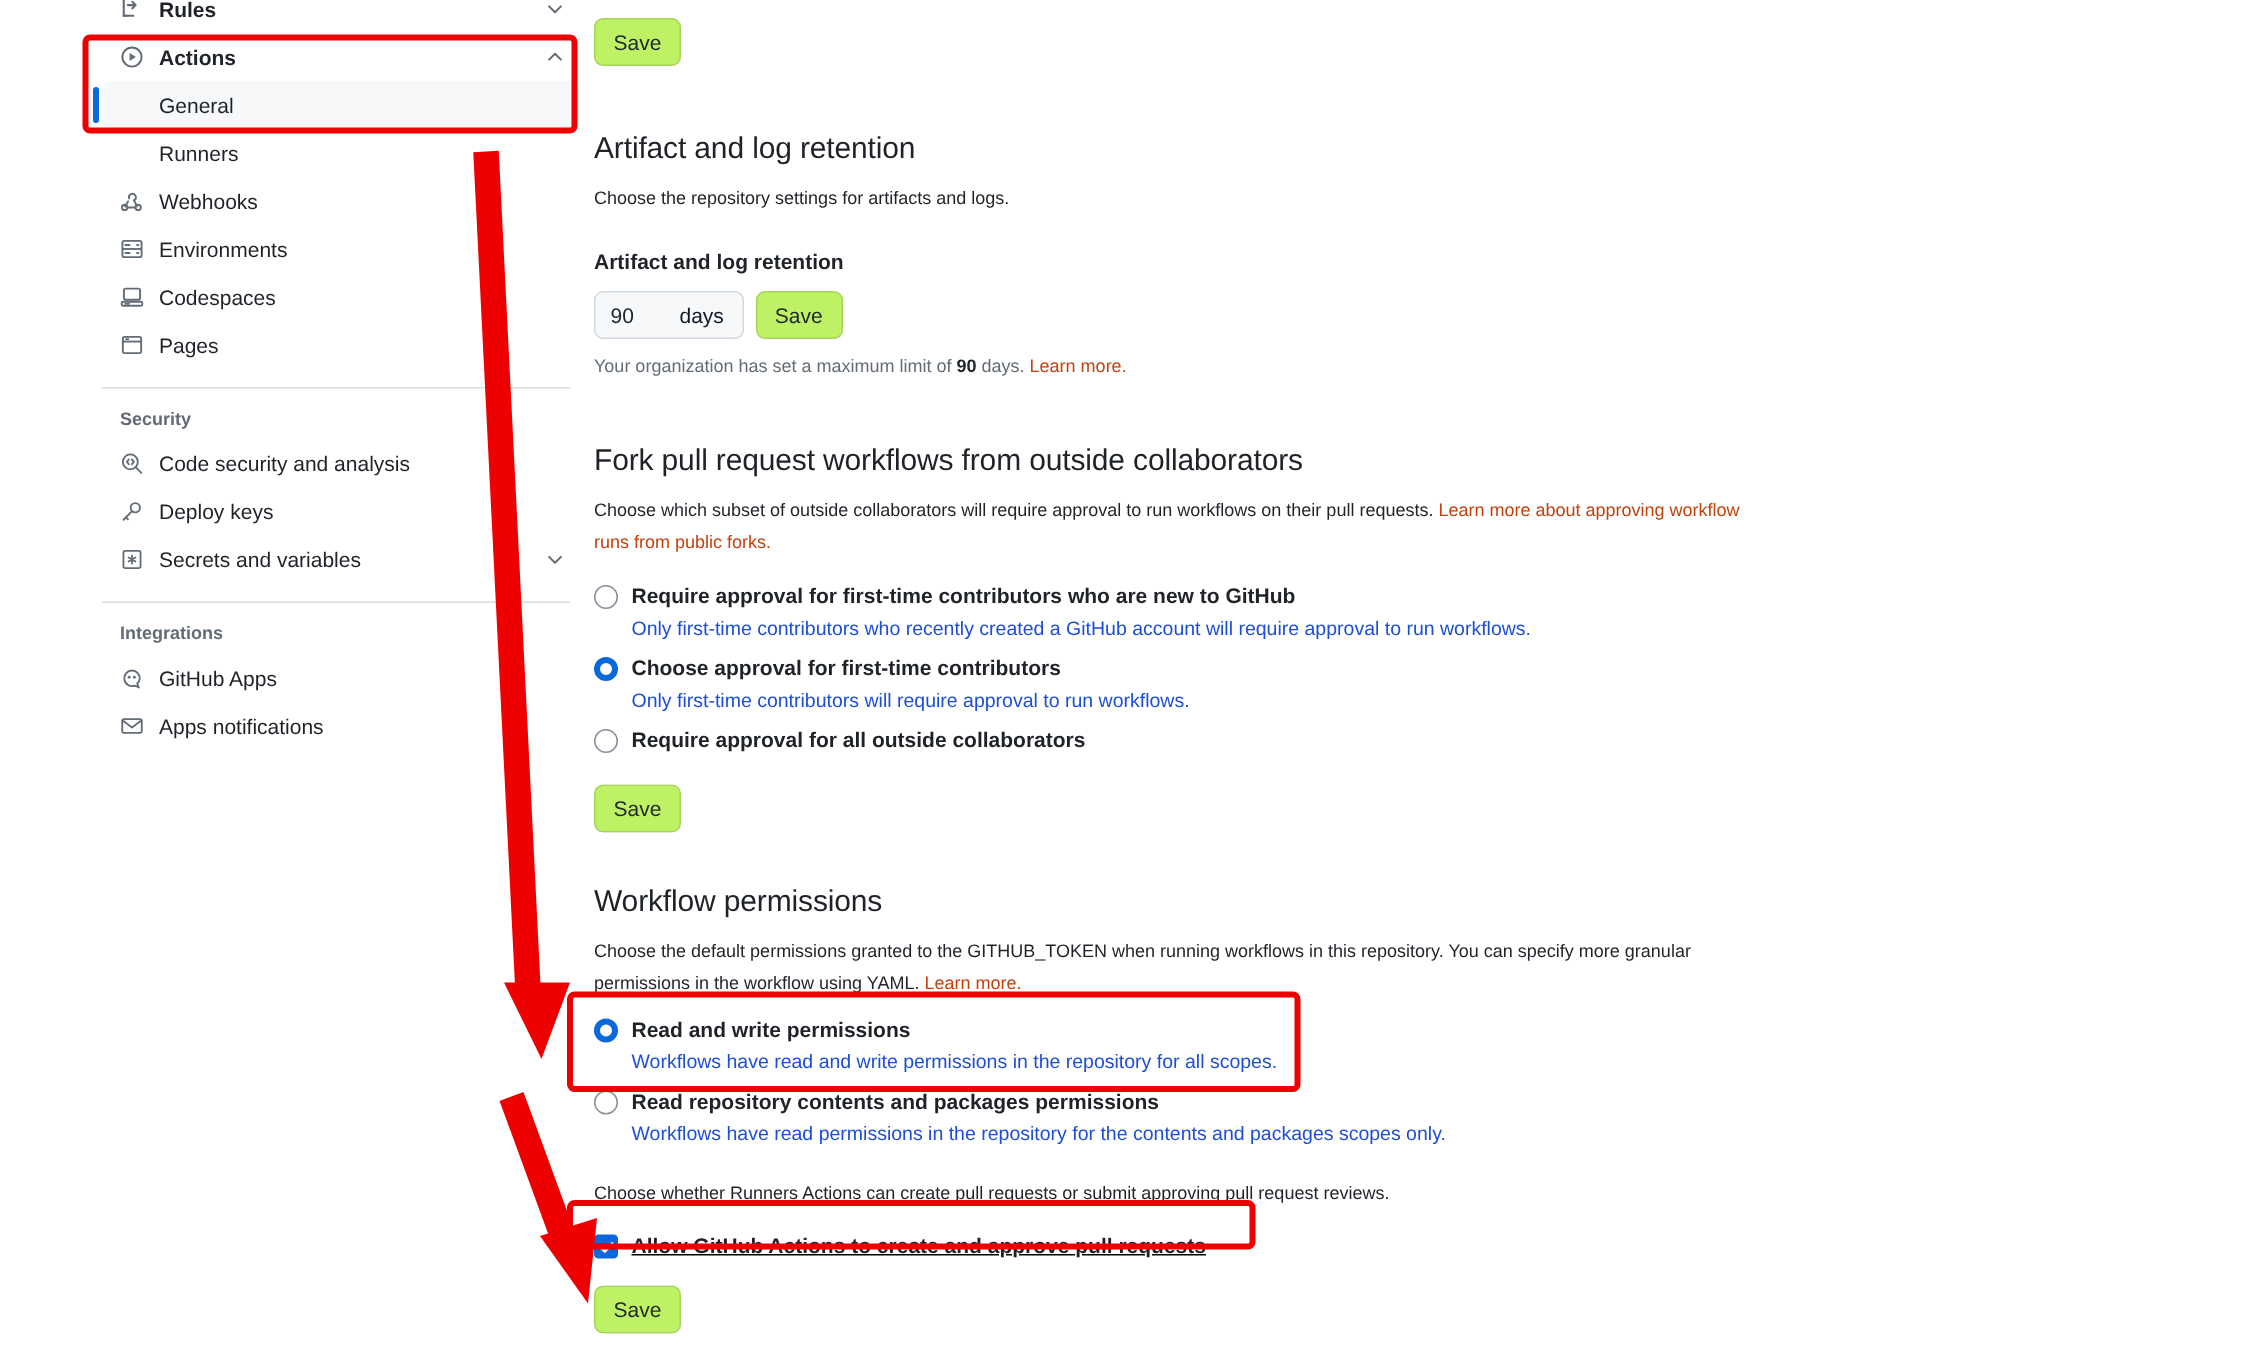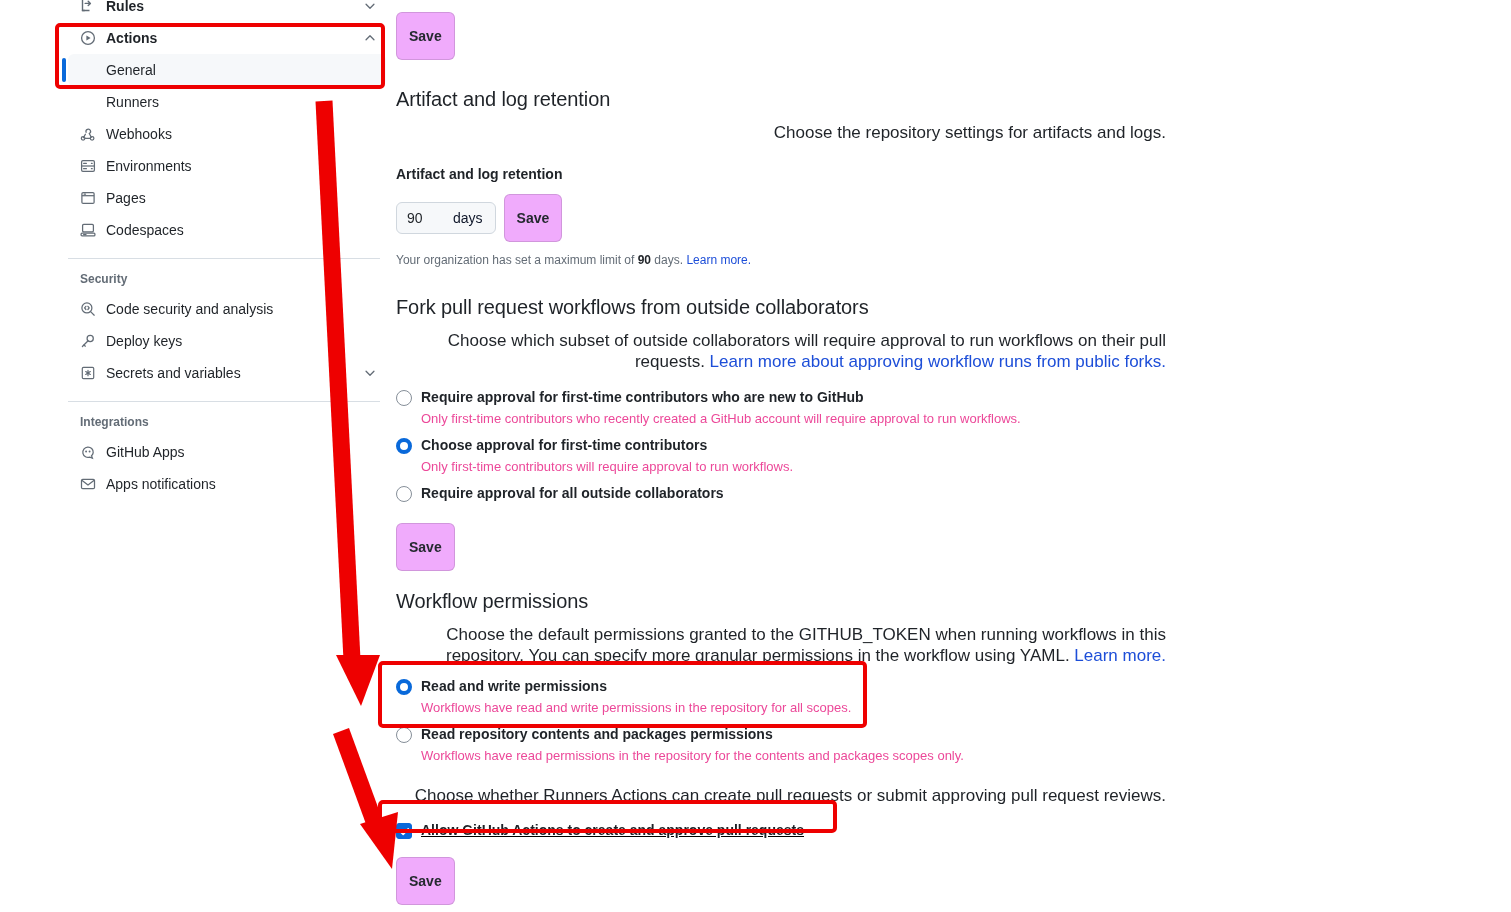--- a/index.html
+++ b/index.html
@@ -90,46 +90,45 @@
   }
   h2.sec-title {
     font-size: 20px;
     font-weight: 400;
     color: #1f2328;
     margin: 0 0 8px 0;
     line-height: 30px;
     letter-spacing: -0.1px;
   }
   p.sec-desc {
-    font-size: 17px;
+    font-size: 12px;
     color: #1f2328;
     margin: 0;
     line-height: 21px;
     max-width: 770px;
-    text-align: right;
   }
   .lbl-bold {
     font-size: 14px;
     font-weight: 600;
     color: #1f2328;
     line-height: 21px;
   }
-  a.lnk { color: #1d4ed8; text-decoration: none; }
+  a.lnk { color: #c2410c; text-decoration: none; }
 
   .btn {
     display: inline-flex;
     align-items: center;
     justify-content: center;
-    height: 48px;
+    height: 32px;
     padding: 0 12px;
     font-size: 14px;
-    font-weight: 700;
+    font-weight: 400;
     font-family: "Liberation Sans", sans-serif;
     color: #24292f;
-    background: #f0abfc;
+    background: #bef264;
     border: 1px solid rgba(31,35,40,0.15);
     border-radius: 6px;
     cursor: pointer;
     line-height: 20px;
   }
 
   .input-group {
     display: inline-flex;
     align-items: stretch;
     height: 32px;
@@ -180,21 +179,21 @@
     background: #fff;
   }
   .radio-label {
     font-size: 14px;
     font-weight: 600;
     color: #1f2328;
     line-height: 21px;
   }
   .radio-sub {
     font-size: 13px;
-    color: #ec4899;
+    color: #1d4ed8;
     line-height: 20px;
     padding-left: 25px;
     margin-top: 1px;
   }
 
   .cb-row { display: flex; align-items: center; }
   .checkbox {
     width: 16px; height: 16px;
     flex: 0 0 16px;
     border-radius: 3px;
@@ -295,37 +294,37 @@
           <path d="M3.6 5.3 H6.4 M3.6 10.7 H6.4" stroke-linecap="round"></path>
           <path d="M11.4 5.3 H12.2 M11.4 10.7 H12.2" stroke-linecap="round"></path>
         </svg>
       </span>
       <span class="lbl">Environments</span>
     </div>
 
     <div class="nav-row">
       <span class="ico">
         <svg width="16" height="16" viewBox="0 0 16 16" fill="none" stroke="#636c76" stroke-width="1.25">
+          <rect x="2.6" y="2.4" width="10.8" height="7.4" rx="1.1"></rect>
+          <rect x="1.1" y="11.2" width="13.8" height="2.6" rx="0.9"></rect>
+          <path d="M3.6 12.5 h2.4" stroke-linecap="round"></path>
+        </svg>
+      </span>
+      <span class="lbl">Codespaces</span>
+    </div>
+
+    <div class="nav-row">
+      <span class="ico">
+        <svg width="16" height="16" viewBox="0 0 16 16" fill="none" stroke="#636c76" stroke-width="1.25">
           <rect x="1.9" y="2.6" width="12.2" height="10.8" rx="1.2"></rect>
           <path d="M1.9 5.7 H14.1"></path>
           <path d="M4.1 4.1 h1.4" stroke-linecap="round"></path>
         </svg>
       </span>
       <span class="lbl">Pages</span>
-    </div>
-
-    <div class="nav-row">
-      <span class="ico">
-        <svg width="16" height="16" viewBox="0 0 16 16" fill="none" stroke="#636c76" stroke-width="1.25">
-          <rect x="2.6" y="2.4" width="10.8" height="7.4" rx="1.1"></rect>
-          <rect x="1.1" y="11.2" width="13.8" height="2.6" rx="0.9"></rect>
-          <path d="M3.6 12.5 h2.4" stroke-linecap="round"></path>
-        </svg>
-      </span>
-      <span class="lbl">Codespaces</span>
     </div>
 
     <div class="nav-divider"></div>
     <div class="nav-group-title">Security</div>
 
     <div class="nav-row">
       <span class="ico">
         <svg width="16" height="16" viewBox="0 0 16 16" fill="none" stroke="#636c76" stroke-width="1.25" stroke-linecap="round">
           <circle cx="6.9" cy="6.9" r="5"></circle>
           <path d="M10.6 10.6 L14.2 14.2"></path>

